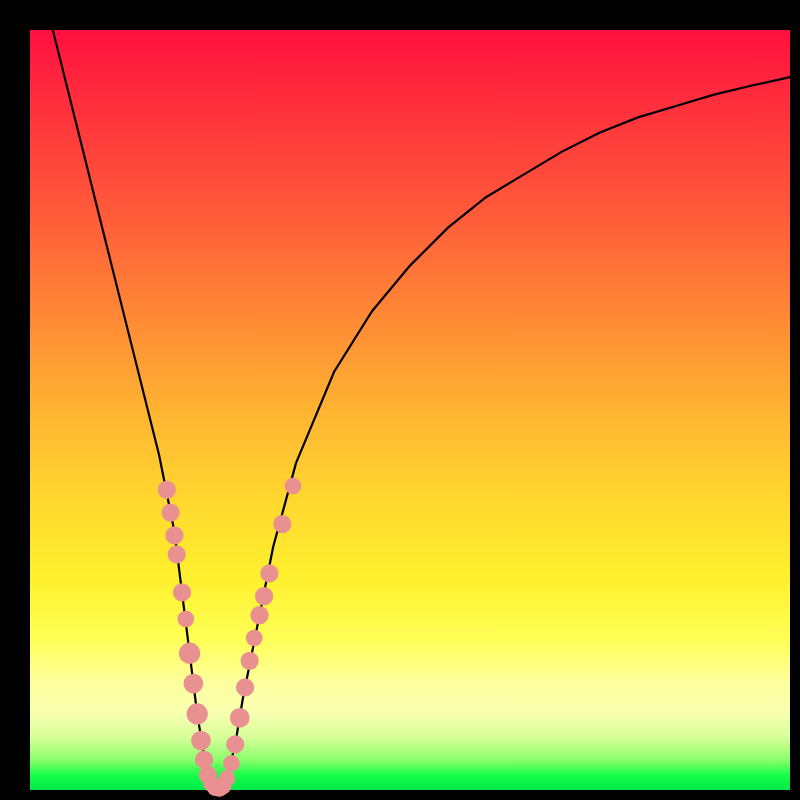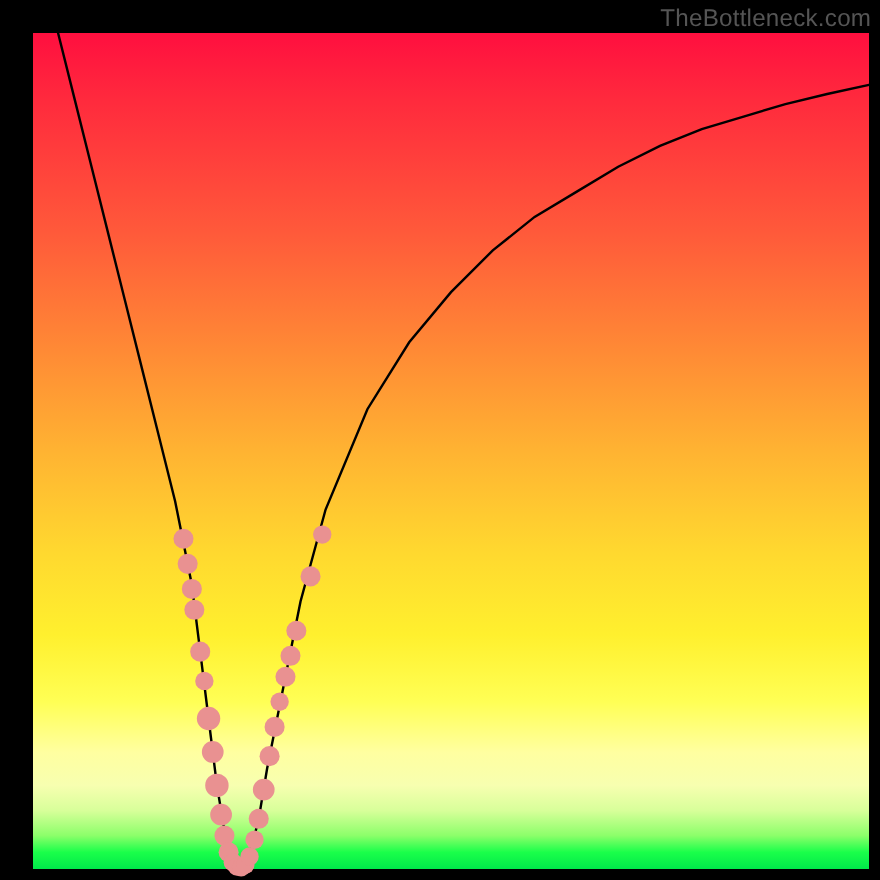--- a/index.html
+++ b/index.html
@@ -92,14 +92,13 @@
           <circle cx="219.64" cy="630.80" r="9.12" fill="#e99191"></circle>
           <circle cx="224.20" cy="608.00" r="8.36" fill="#e99191"></circle>
           <circle cx="229.52" cy="585.20" r="9.12" fill="#e99191"></circle>
           <circle cx="234.08" cy="566.20" r="9.12" fill="#e99191"></circle>
           <circle cx="239.40" cy="543.40" r="9.12" fill="#e99191"></circle>
           <circle cx="252.32" cy="494.00" r="9.12" fill="#e99191"></circle>
           <circle cx="262.96" cy="456.00" r="8.36" fill="#e99191"></circle>
         </g>
     </svg>
   </div>
-  <div class="watermark">TheBottleneck.com</div>
 </div>
 
 </body></html>

